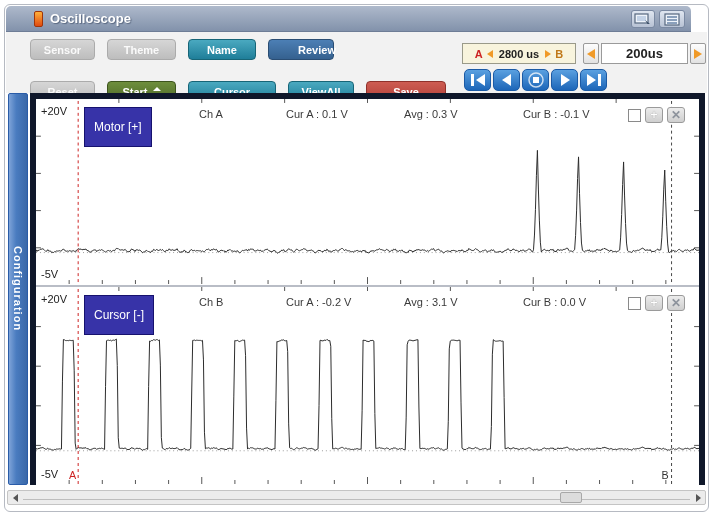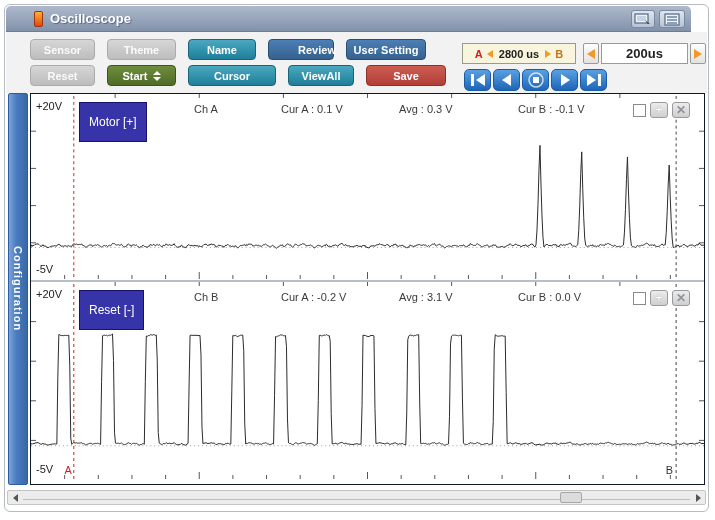--- a/index.html
+++ b/index.html
@@ -13,21 +13,21 @@
   .app-icon{position:absolute;left:28px;top:5px;width:9px;height:16px;border-radius:2px;
     background:linear-gradient(#ffb03a,#e04a10);border:1px solid #a03408;}
   .title{position:absolute;left:44px;top:5px;color:#fff;font-size:13px;font-weight:bold;
     text-shadow:1px 1px 1px #5a6880;}
   .tb-btn{position:absolute;top:4px;width:26px;height:18px;border:1px solid #7a89a2;border-radius:3px;
     background:linear-gradient(#dfe6f0,#b7c2d4);padding:0;cursor:pointer;}
   .tb-btn svg{display:block;margin:auto;}
   
   .toolbar{position:absolute;left:1px;top:27px;right:1px;height:61px;background:#f2f2f2;}
   .btnrow{position:absolute;left:24px;display:flex;gap:12px;}
-  .r1{top:7px;} .r2{top:33px;border-radius:6px;}
+  .r1{top:7px;} .r2{top:49px;border-radius:6px;}
   .tbtn{height:21px;border:1px solid rgba(0,0,0,0.25);border-radius:4px;color:#fff;
     font-family:"Liberation Sans", sans-serif;font-size:11px;font-weight:bold;cursor:pointer;
     display:flex;align-items:center;justify-content:center;gap:5px;padding:0;}
   .tbtn.gray{background:linear-gradient(#d6d6d6,#bdbdbd);border-color:#ababab;color:#fafafa;}
   .tbtn.teal{background:linear-gradient(#4aa9c0,#1f7e99);border-color:#176577;}
   .tbtn.blue{background:linear-gradient(#4c7fb5,#35618f);border-color:#2a4d73;}
   .tbtn.green{background:linear-gradient(#6e8e3d,#4f6b27);border-color:#3d541d;}
   .tbtn.red{background:linear-gradient(#cd5c52,#b13f38);border-color:#8f312b;}
   .spin{display:inline-flex;flex-direction:column;gap:2px;}
   .spin i{display:block;width:0;height:0;border-left:4px solid transparent;border-right:4px solid transparent;}
@@ -50,21 +50,21 @@
     border:1px solid #9a9a9a;font-size:13px;font-weight:bold;color:#222;
     display:flex;align-items:center;justify-content:center;}
   .playback{position:absolute;left:458px;top:37px;display:flex;gap:2px;}
   .pbtn{width:27px;height:22px;border:1px solid #1b5aa5;border-radius:5px;padding:0;cursor:pointer;
     background:linear-gradient(#5aa0e0,#1d66b8);display:flex;align-items:center;justify-content:center;}
   
   .chartzone{position:absolute;left:1px;top:88px;right:1px;height:392px;background:#fff;}
   .side-tab{position:absolute;left:2px;top:0;width:20px;height:392px;border:1px solid #2a5ca8;border-radius:2px;
     background:linear-gradient(to right,#7ea3d8,#4a7cc0 40%,#3a68a8);display:flex;align-items:center;justify-content:center;}
   .side-tab span{writing-mode:vertical-rl;color:#fff;font-size:11px;font-weight:bold;letter-spacing:1px;}
-  .panels{position:absolute;left:24px;top:0;right:2px;height:392px;border:1px solid #0f172a;background:#fff;}
+  .panels{position:absolute;left:24px;top:0;right:2px;height:392px;border:6px solid #0f172a;background:#fff;}
   .panel{position:relative;width:100%;background:#fff;}
   .panel.pa{height:188px;border-bottom:2px solid #b9bdc6;}
   .panel.pb{height:198px;}
   .panel svg.wave{position:absolute;left:0;top:0;width:100%;height:100%;}
   .vmax{position:absolute;left:5px;top:6px;font-size:11px;color:#222;}
   .vmin{position:absolute;left:5px;bottom:5px;font-size:11px;color:#222;}
   .badge{position:absolute;left:48px;top:8px;background:#3733a8;border:1px solid #16126e;color:#fff;
     font-size:12px;padding:12px 9px;}
   .m{position:absolute;top:9px;font-size:11px;color:#3a3a3a;}
   .m.ch{left:163px;} .m.ca{left:250px;} .m.avg{left:368px;} .m.cb{left:487px;}
@@ -116,23 +116,20 @@
           <span>Sensor</span>
         </button>
         <button class="tbtn gray" style="width: 69px;">
           <span>Theme</span>
         </button>
         <button class="tbtn teal" style="width: 68px;">
           <span>Name</span>
         </button>
         <button class="tbtn blue" style="width: 66px; padding-left: 32px;">
           <span>Review</span>
-        </button>
-        <button class="tbtn blue" style="width: 80px;">
-          <span>User Setting</span>
         </button>
       </div>
     <div class="btnrow r2" id="btnrow2">
         <button class="tbtn gray" style="width: 65px;">
           <span>Reset</span>
         </button>
         <button class="tbtn green" style="width: 69px;">
           <span>Start</span>
           <span class="spin">
             <i class="up"></i>
@@ -296,21 +293,21 @@
             <line x1="0" y1="158.4" x2="5" y2="158.4" stroke="#555" stroke-width="1"></line>
             <line x1="672" y1="158.4" x2="677" y2="158.4" stroke="#555" stroke-width="1"></line>
             <line x1="0" y1="163.766" x2="677" y2="163.766" stroke="#9a9a9a" stroke-width="1" stroke-dasharray="1 3"></line>
             <polyline points="0,161.1 1,162.4 2,161.4 3,161.7 4,161.1 5,160.8 6,160.8 7,160.5 8,161.1 9,161.7 10,162.3 11,162.1 12,161.2 13,162.1 14,162.1 15,162.1 16,163.1 17,162.9 18,163.1 19,162.4 20,162.5 21,162.0 22,162.1 23,162.0 24,161.8 25,162.1 26,162.0 27,94.1 28,52.5 29,52.8 30,53.5 31,53.6 32,53.5 33,53.7 34,53.3 35,53.4 36,53.6 37,53.5 38,53.2 39,83.8 40,156.1 41,162.3 42,161.3 43,160.5 44,160.8 45,161.0 46,160.7 47,161.3 48,161.1 49,161.0 50,161.0 51,160.7 52,161.7 53,161.7 54,162.1 55,163.0 56,162.6 57,162.1 58,161.8 59,161.3 60,161.3 61,161.4 62,162.5 63,161.7 64,161.6 65,161.3 66,161.6 67,161.1 68,161.5 69,161.9 70,162.4 71,99.4 72,53.7 73,53.3 74,53.2 75,53.5 76,53.2 77,53.9 78,53.4 79,53.1 80,53.4 81,52.7 82,52.0 83,78.5 84,150.8 85,161.1 86,161.4 87,161.3 88,161.2 89,161.6 90,161.4 91,160.9 92,161.8 93,162.4 94,162.6 95,162.4 96,162.2 97,161.0 98,160.7 99,161.4 100,161.4 101,162.4 102,161.4 103,161.3 104,161.4 105,161.7 106,161.3 107,162.0 108,162.7 109,163.3 110,162.5 111,162.8 112,161.8 113,161.6 114,162.3 115,99.7 116,54.0 117,54.3 118,53.5 119,53.7 120,52.6 121,52.9 122,53.2 123,52.6 124,52.7 125,53.5 126,52.9 127,78.1 128,150.5 129,161.1 130,161.6 131,162.4 132,162.5 133,161.5 134,161.8 135,161.6 136,160.6 137,161.4 138,161.6 139,161.1 140,161.4 141,161.7 142,161.4 143,161.4 144,160.5 145,161.7 146,162.4 147,162.9 148,162.7 149,162.5 150,162.7 151,161.5 152,161.7 153,162.6 154,162.7 155,163.2 156,163.0 157,162.0 158,161.3 159,105.0 160,53.4 161,53.3 162,53.1 163,53.6 164,53.2 165,53.3 166,53.4 167,53.4 168,53.4 169,53.8 170,53.4 171,72.9 172,145.2 173,161.8 174,161.1 175,161.1 176,160.7 177,161.1 178,161.9 179,161.1 180,161.5 181,160.7 182,160.9 183,161.4 184,160.9 185,161.5 186,162.7 187,162.5 188,161.9 189,161.4 190,161.9 191,161.6 192,162.4 193,162.0 194,162.9 195,162.2 196,161.4 197,161.7 198,161.0 199,161.6 200,162.2 201,162.0 202,109.1 203,53.5 204,53.8 205,53.6 206,53.4 207,54.3 208,54.6 209,54.0 210,53.6 211,53.1 212,53.3 213,53.1 214,68.7 215,141.1 216,162.1 217,161.0 218,161.6 219,160.7 220,160.8 221,160.8 222,161.0 223,162.0 224,162.0 225,162.0 226,161.3 227,161.5 228,161.8 229,161.4 230,162.2 231,162.1 232,162.3 233,161.6 234,161.2 235,161.2 236,160.7 237,161.2 238,161.9 239,162.0 240,162.5 241,162.5 242,162.1 243,161.6 244,162.0 245,113.3 246,54.5 247,54.8 248,54.2 249,53.9 250,53.6 251,52.9 252,53.2 253,52.8 254,53.8 255,53.8 256,53.5 257,64.6 258,136.9 259,160.8 260,161.5 261,161.2 262,162.2 263,162.7 264,162.4 265,161.6 266,160.8 267,161.0 268,161.6 269,161.9 270,161.6 271,161.2 272,161.2 273,160.5 274,160.7 275,160.8 276,161.2 277,162.1 278,161.9 279,161.7 280,161.7 281,161.3 282,161.7 283,162.0 284,162.5 285,163.4 286,162.9 287,162.3 288,161.8 289,118.5 290,53.4 291,53.3 292,53.9 293,53.8 294,53.5 295,53.0 296,53.5 297,52.5 298,52.9 299,53.9 300,53.5 301,59.3 302,131.7 303,161.9 304,161.7 305,161.7 306,161.2 307,161.5 308,162.0 309,162.1 310,161.1 311,160.9 312,160.4 313,160.4 314,161.1 315,161.9 316,161.2 317,161.3 318,162.0 319,161.9 320,161.9 321,162.3 322,162.5 323,162.3 324,162.7 325,162.1 326,162.2 327,161.8 328,161.6 329,162.0 330,162.4 331,162.0 332,162.4 333,123.8 334,53.0 335,53.6 336,53.1 337,54.1 338,54.1 339,54.6 340,54.5 341,54.0 342,53.3 343,53.7 344,53.3 345,54.1 346,126.4 347,161.6 348,161.2 349,161.2 350,160.9 351,160.5 352,161.2 353,161.1 354,161.4 355,161.6 356,162.0 357,161.6 358,160.9 359,161.3 360,161.6 361,162.5 362,162.2 363,161.6 364,162.0 365,160.8 366,161.1 367,160.8 368,161.9 369,162.1 370,162.4 371,161.6 372,162.0 373,161.6 374,161.4 375,162.5 376,162.5 377,162.8 378,130.1 379,57.8 380,54.2 381,53.1 382,53.1 383,53.4 384,53.4 385,54.1 386,53.3 387,53.6 388,52.9 389,52.9 390,52.7 391,120.0 392,161.5 393,161.6 394,161.5 395,161.2 396,161.5 397,161.4 398,162.0 399,162.3 400,161.7 401,162.2 402,161.7 403,161.2 404,160.8 405,160.9 406,160.5 407,161.7 408,161.9 409,161.4 410,161.1 411,160.8 412,161.5 413,162.1 414,161.9 415,162.8 416,163.2 417,163.0 418,162.4 419,162.3 420,161.9 421,134.3 422,61.9 423,54.1 424,53.3 425,53.2 426,53.1 427,53.2 428,53.4 429,53.5 430,53.9 431,53.3 432,53.3 433,53.2 434,115.9 435,161.2 436,162.0 437,162.3 438,162.6 439,162.5 440,161.5 441,161.8 442,160.3 443,161.1 444,161.1 445,161.7 446,161.7 447,161.6 448,161.0 449,160.4 450,161.1 451,161.2 452,161.9 453,162.4 454,162.6 455,162.4 456,161.8 457,161.9 458,161.6 459,161.4 460,161.8 461,162.8 462,162.2 463,162.1 464,162.1 465,139.5 466,67.2 467,52.7 468,53.5 469,54.1 470,54.2 471,54.1 472,54.0 473,53.8 474,53.6 475,54.2 476,54.1 477,54.1 478,110.6 479,161.8 480,161.5 481,161.3 482,160.5 483,161.2 484,161.9 485,161.8 486,161.6 487,160.8 488,160.8 489,161.5 490,161.7 491,161.5 492,162.1 493,162.3 494,162.4 495,161.5 496,161.9 497,161.4 498,161.3 499,162.4 500,162.0 501,161.8 502,161.3 503,160.8 504,160.8 505,161.1 506,162.3 507,162.7 508,163.1 509,162.4 510,162.8 511,162.3 512,162.2 513,163.0 514,163.2 515,162.8 516,162.7 517,161.8 518,161.4 519,160.9 520,161.3 521,161.9 522,161.6 523,161.8 524,162.0 525,161.2 526,161.1 527,161.4 528,160.9 529,162.4 530,162.0 531,162.7 532,161.5 533,161.1 534,161.4 535,161.7 536,161.1 537,161.6 538,161.4 539,160.9 540,160.9 541,160.6 542,160.2 543,160.3 544,161.6 545,162.2 546,162.0 547,162.1 548,162.5 549,161.7 550,162.1 551,162.8 552,163.0 553,162.9 554,162.2 555,162.5 556,162.1 557,161.5 558,161.6 559,162.1 560,162.5 561,161.9 562,162.0 563,161.4 564,162.1 565,161.2 566,162.3 567,162.1 568,162.1 569,162.3 570,161.9 571,162.4 572,161.3 573,161.0 574,161.4 575,161.4 576,161.5 577,161.7 578,160.7 579,161.0 580,160.4 581,160.4 582,160.9 583,161.1 584,161.6 585,161.8 586,162.3 587,161.4 588,161.8 589,162.4 590,162.5 591,162.4 592,162.2 593,162.6 594,162.2 595,161.9 596,161.7 597,161.9 598,161.7 599,161.9 600,162.4 601,162.1 602,161.8 603,162.3 604,161.7 605,162.3 606,162.5 607,162.6 608,163.0 609,162.5 610,161.6 611,162.1 612,161.9 613,161.9 614,161.5 615,161.7 616,161.4 617,161.1 618,160.6 619,160.1 620,160.4 621,160.8 622,161.7 623,161.4 624,161.6 625,161.1 626,161.9 627,161.0 628,162.1 629,162.4 630,162.4 631,162.3 632,162.1 633,161.7 634,161.1 635,160.7 636,161.7 637,161.3 638,161.8 639,162.3 640,161.6 641,161.3 642,162.2 643,162.1 644,162.6 645,163.2 646,162.8 647,163.1 648,162.3 649,162.1 650,162.0 651,161.4 652,162.4 653,162.1 654,162.4 655,161.8 656,161.1 657,161.0 658,161.6 659,162.0 660,162.2 661,162.3 662,161.8 663,161.3 664,161.7 665,161.2 666,161.6 667,162.2 668,162.0 669,161.4 670,161.2 671,161.5 672,160.2 673,160.6 674,161.4 675,161.7 676,161.4 677,161.5" fill="none" stroke="#2b2b2b" stroke-width="1"></polyline>
             <line x1="43.0572" y1="2" x2="43.0572" y2="197" stroke="#cc2222" stroke-width="1" stroke-dasharray="3 3"></line>
             <line x1="648.9722" y1="2" x2="648.9722" y2="197" stroke="#444" stroke-width="1" stroke-dasharray="3 3"></line>
             <text x="41.0572" y="192" font-size="11" font-family="Liberation Sans, sans-serif" fill="#cc2222" text-anchor="end">A</text>
             <text x="645.9722" y="192" font-size="11" font-family="Liberation Sans, sans-serif" fill="#333" text-anchor="end">B</text>
           </svg>
         <span class="vmax">+20V</span>
-        <span class="badge">Reset [-]</span>
+        <span class="badge">Cursor [-]</span>
         <span class="m ch">Ch B</span>
         <span class="m ca">Cur A : -0.2 V</span>
         <span class="m avg">Avg : 3.1 V</span>
         <span class="m cb">Cur B : 0.0 V</span>
         <span class="hdrc">
           <span class="chk"></span>
           <button class="sq-btn plus">+</button>
           <button class="sq-btn close">✕</button>
         </span>
         <span class="vmin">-5V</span>

